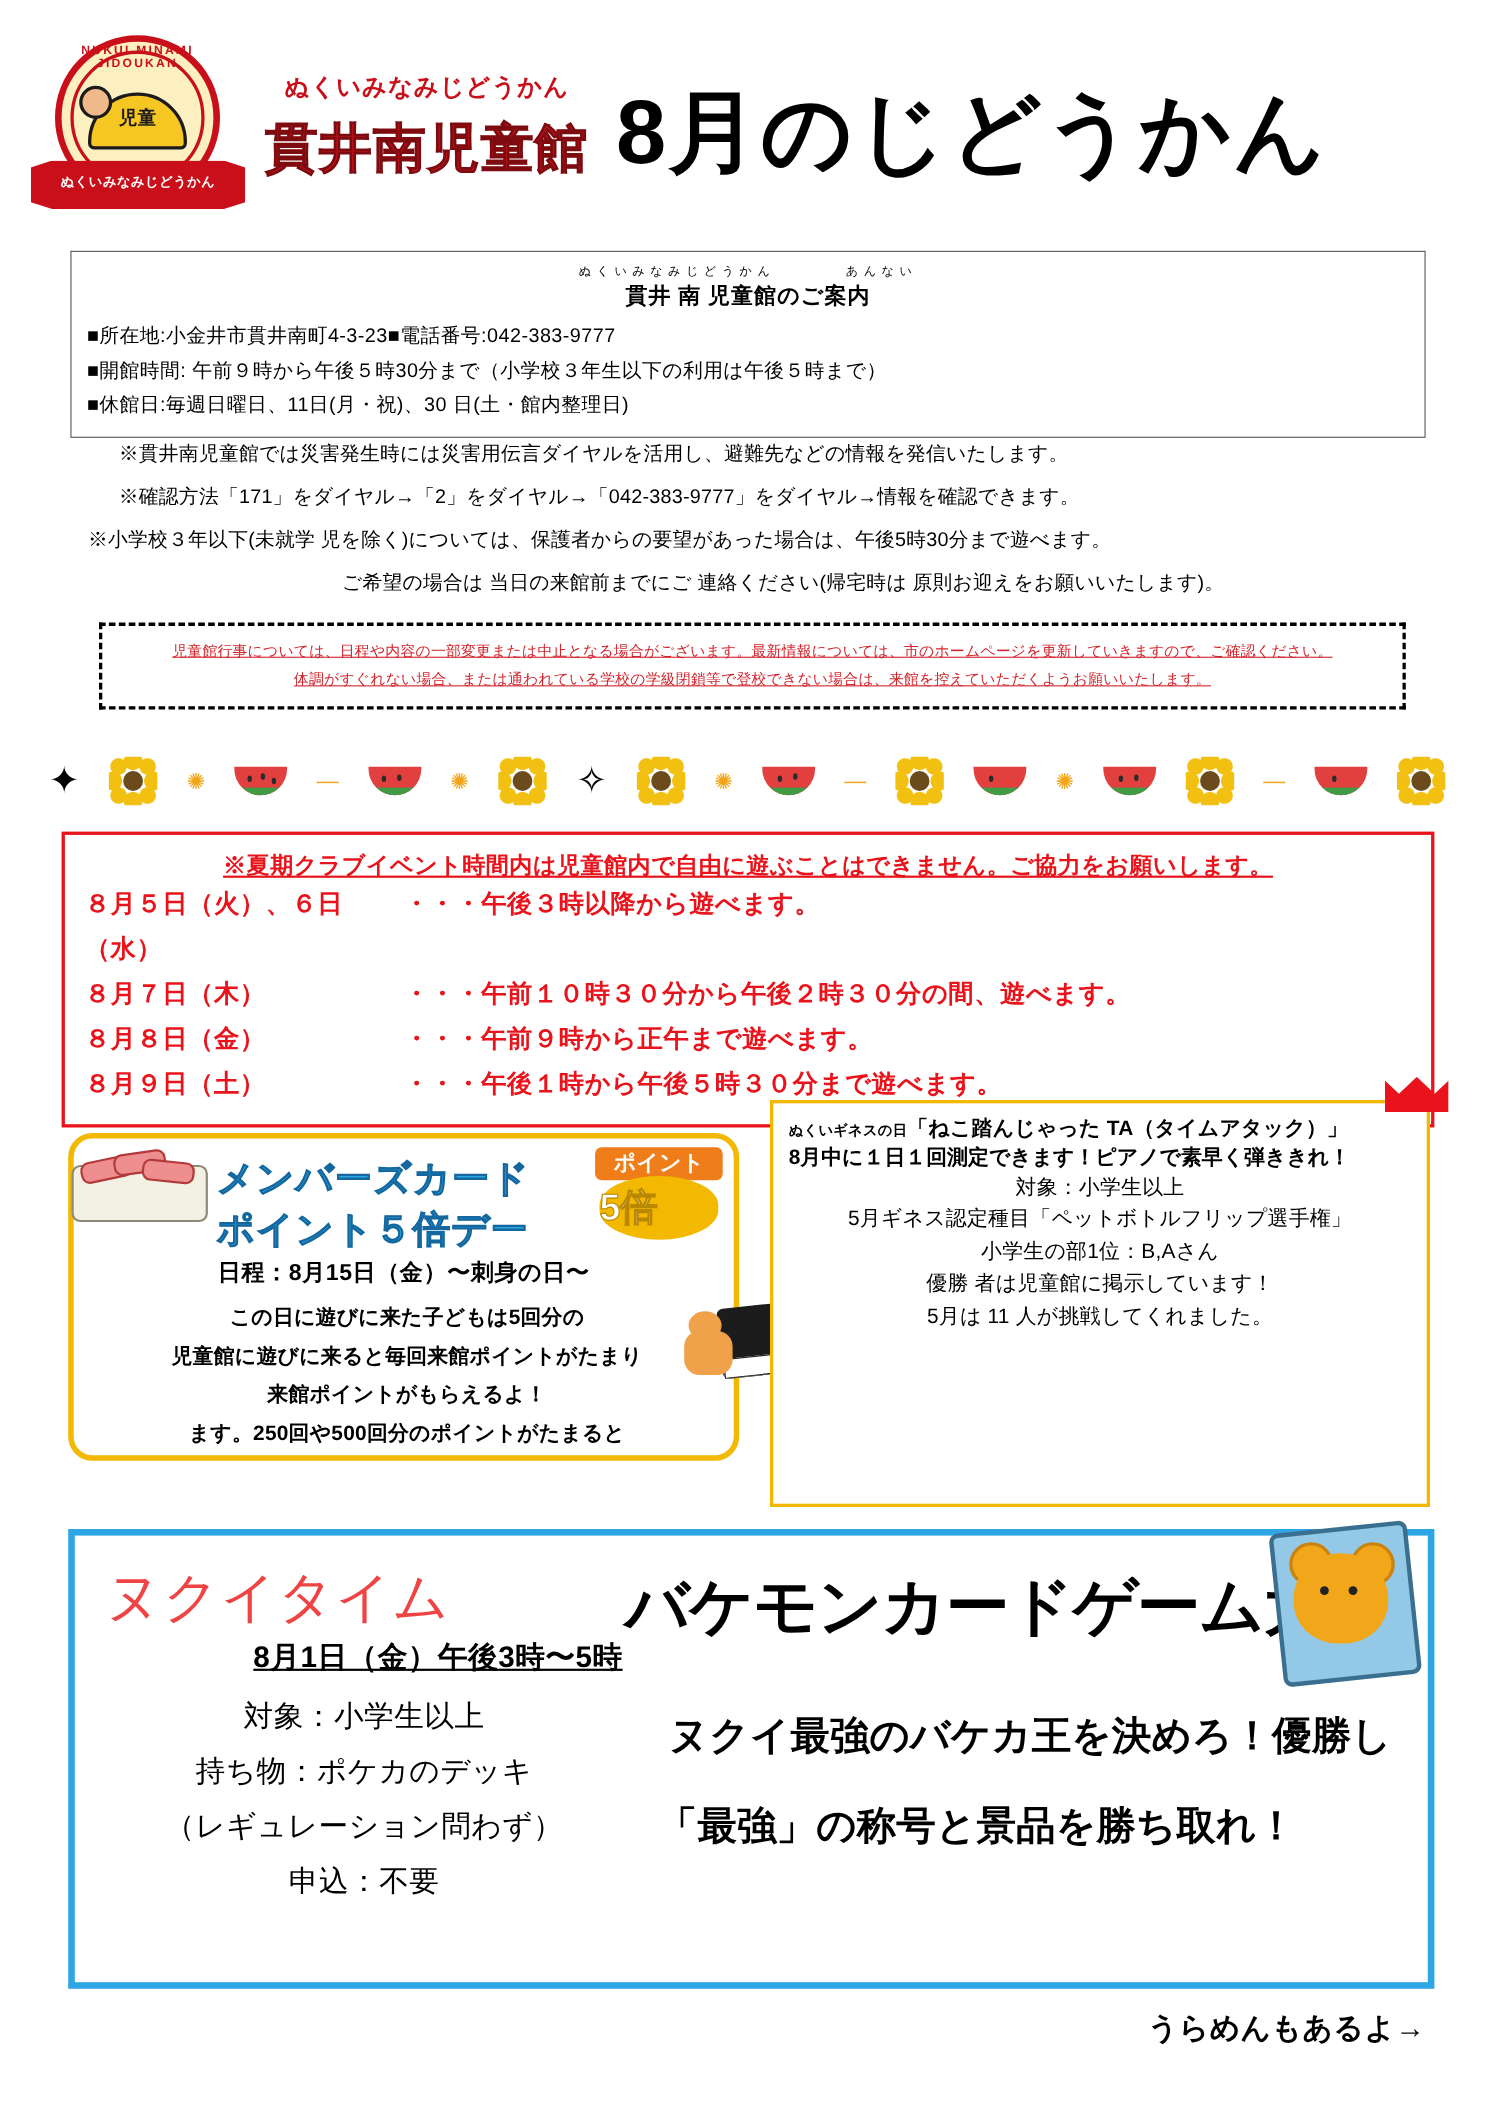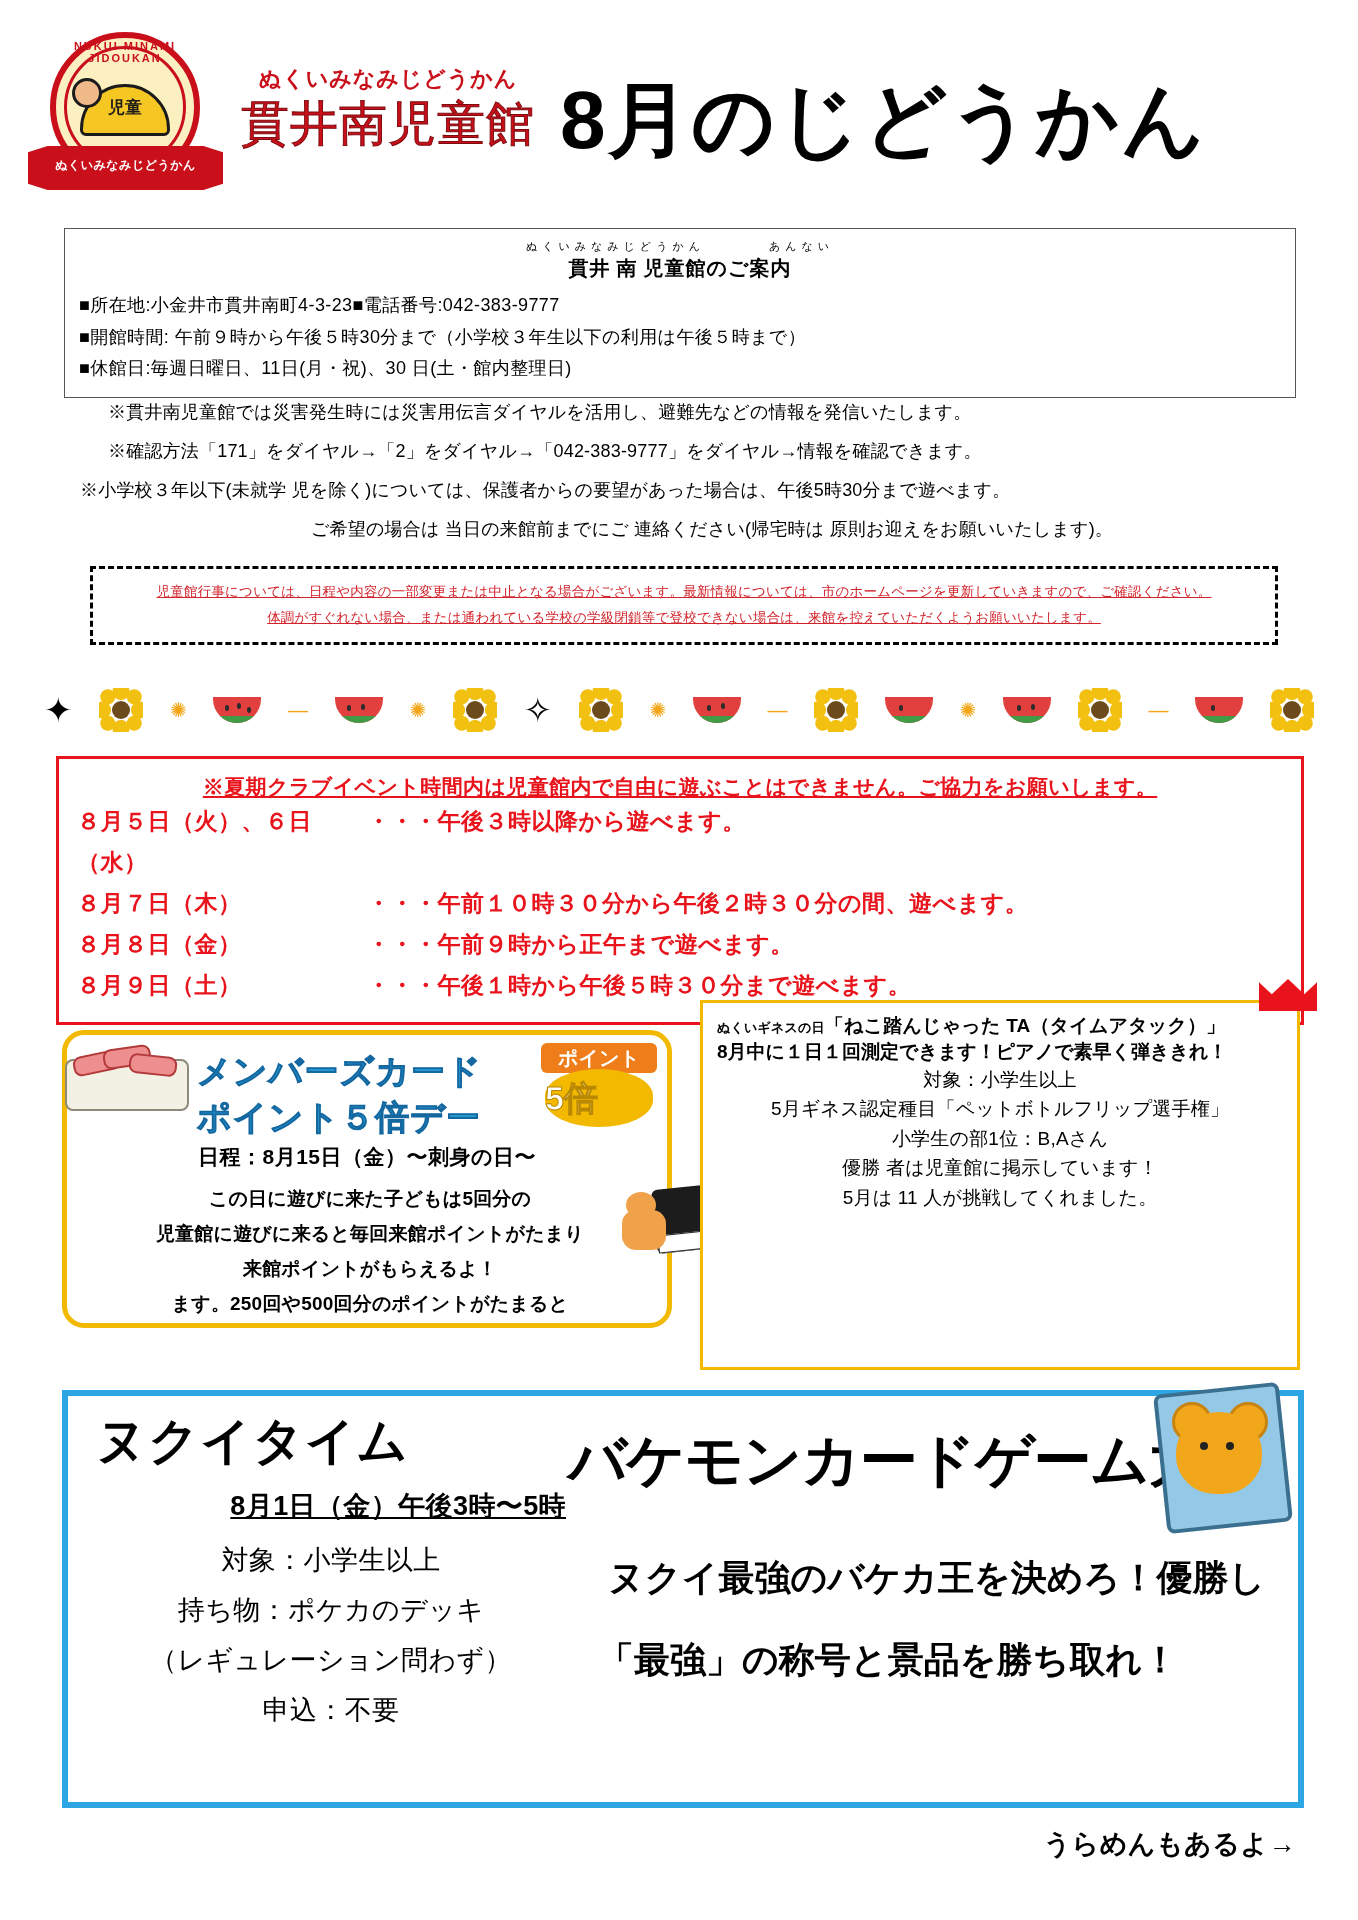--- a/index.html
+++ b/index.html
@@ -128,27 +128,27 @@
   }
   .brand-ruby {
     font-size: 22px;
     font-weight: bold;
     color: #c9101a;
     letter-spacing: 1px;
     text-align: center;
   }
   .brand-name {
     font-size: 48px;
-    font-weight: normal;
+    font-weight: bold;
     color: #c9101a;
     letter-spacing: 1px;
     text-align: center;
     -webkit-text-stroke: 1px #7d0b10;
     line-height: 1.1;
-    margin-top: 4px;
+    margin-top: 16px;
   }
   .main-title {
     position: absolute;
     left: 560px;
     top: 48px;
     font-size: 82px;
     font-weight: bold;
     letter-spacing: 2px;
     color: #000000;
     white-space: nowrap;
@@ -512,25 +512,25 @@
     top: 1390px;
     width: 1242px;
     height: 418px;
     border: 6px solid #2ea6e4;
     box-sizing: border-box;
     background: #ffffff;
   }
   .nukui-time {
     position: absolute;
     left: 28px;
-    top: 12px;
+    top: 23px;
     font-size: 50px;
-    font-weight: bold;
+    font-weight: normal;
     letter-spacing: 1px;
-    color: #000000;
+    color: #ef4444;
   }
   .nukui-date {
     position: absolute;
     left: 28px;
     top: 92px;
     width: 470px;
     text-align: right;
     font-size: 27px;
     font-weight: bold;
     text-decoration: underline;

